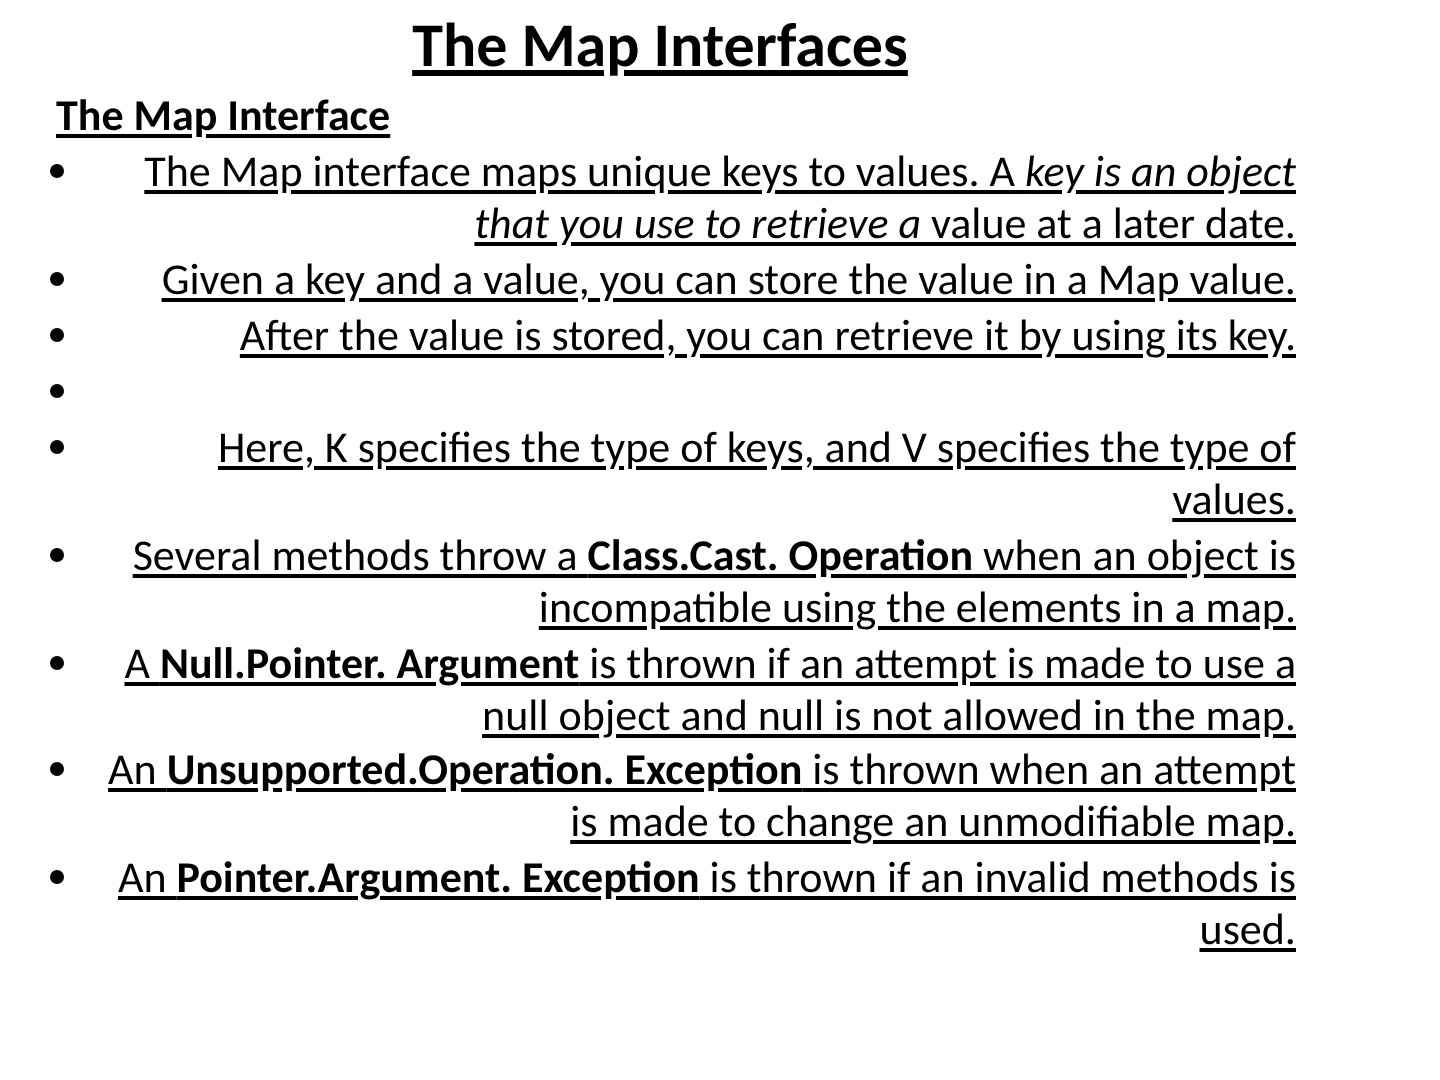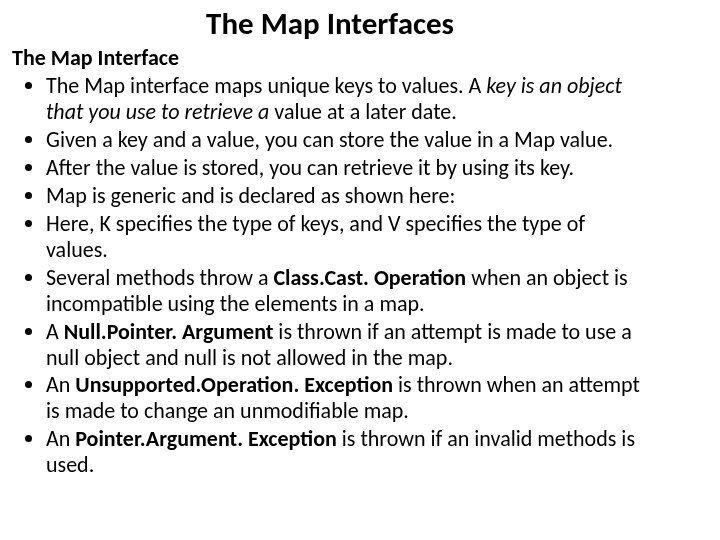--- a/index.html
+++ b/index.html
@@ -9,41 +9,43 @@
     height: 540px;
     background: #fff;
     font-family: Calibri, Arial, sans-serif;
     color: #000;
   }
   .slide {
     box-sizing: border-box;
     width: 664px;
     height: 540px;
     padding: 4px 16px 16px 12px;
+    text-decoration: underline;
   }
   .title {
     text-align: center;
     font-size: 31px;
     font-weight: 700;
     margin: 0 0 2px 0;
   }
   .subtitle {
     font-size: 22px;
     font-weight: 700;
-    margin: 0 0 2px 0;
+    margin: 0 0 2px 16px;
   }
   ul.bullets {
     list-style: disc;
     margin: 0;
     padding-left: 34px;
   }
   ul.bullets > li {
     font-size: 22px;
     line-height: 1.18;
     margin: 0 0 2px 0;
+    text-align: right;
   }
   .italic { font-style: italic; }
   .bold { font-weight: 700; }
   .code-line {
     display: block;
     font-style: italic;
     margin-left: 120px;
     font-size: 22px;
     line-height: 1.18;
   }
@@ -54,21 +56,20 @@
 <div class="slide">
   <h1 class="title">The Map Interfaces</h1>
   <div class="subtitle">The Map Interface</div>
   <ul class="bullets">
     <li>
       <span>The Map interface maps unique keys to values. A </span><span class="italic">key is an object that you use to retrieve a</span><span> value at a later date.</span>
     </li>
     <li>Given a key and a value, you can store the value in a Map value.</li>
     <li>After the value is stored, you can retrieve it by using its key.</li>
     <li>
-      <span>Map is generic and is declared as shown here:</span>
     </li>
     <li>Here, K specifies the type of keys, and V specifies the type of values.</li>
     <li>
       <span>Several methods throw a </span><span class="bold">Class.Cast. Operation</span><span> when an object is incompatible using the elements in a map.</span>
     </li>
     <li>
       <span>A </span><span class="bold">Null.Pointer. Argument</span><span> is thrown if an attempt is made to use a null object and null is not allowed in the map.</span>
     </li>
     <li>
       <span>An </span><span class="bold">Unsupported.Operation. Exception</span><span> is thrown when an attempt is made to change an unmodifiable map.</span>

